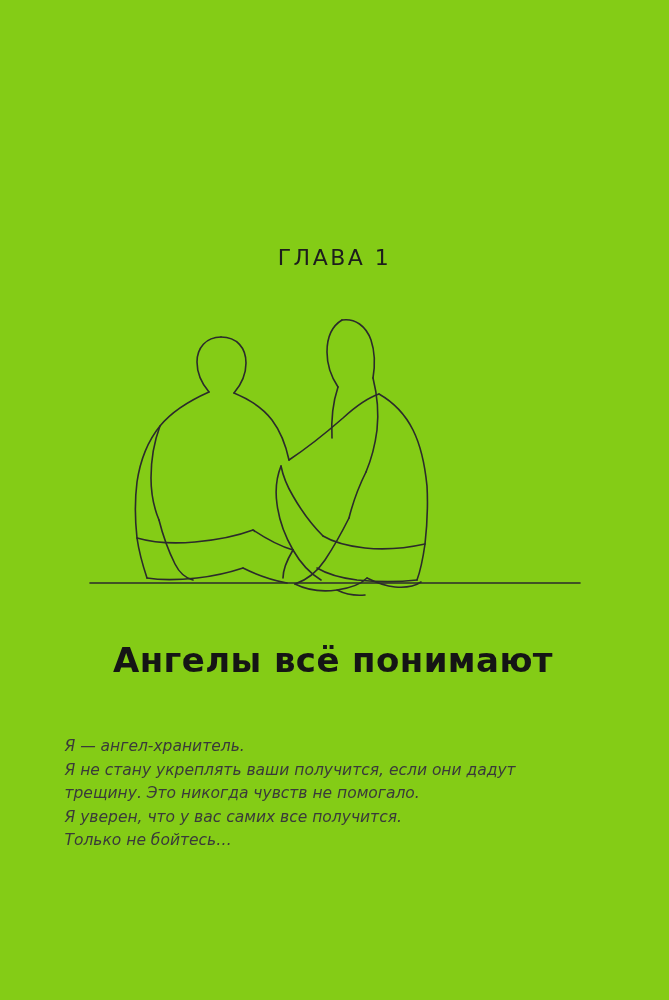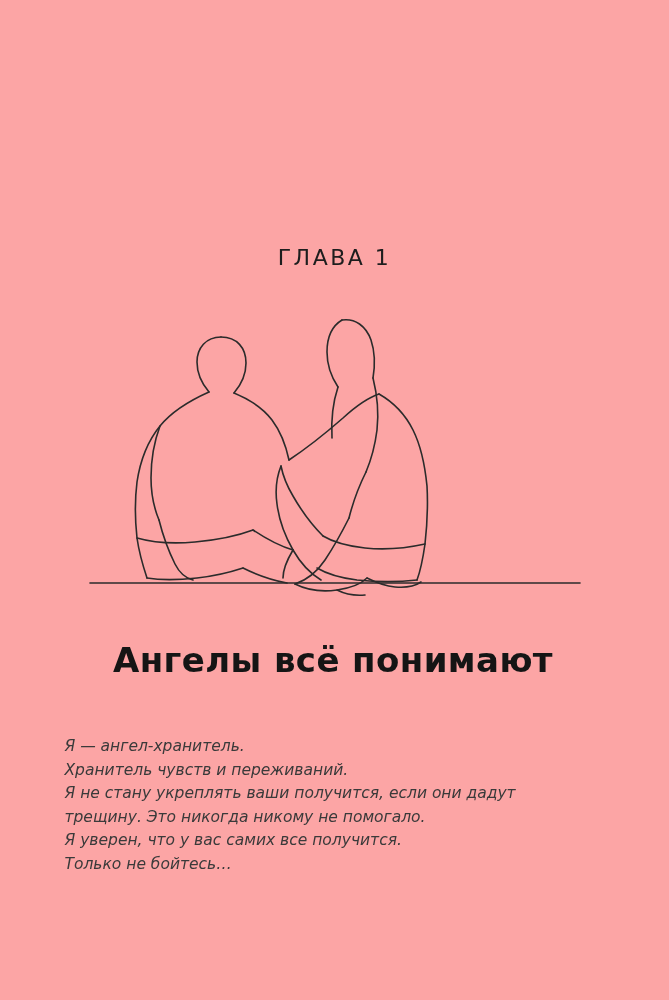--- a/index.html
+++ b/index.html
@@ -11,21 +11,21 @@
     width: 669px;
     height: 1000px;
     overflow: hidden;
     font-family: "Liberation Sans", sans-serif;
     color: #1b1b1b;
   }
   .page {
     position: relative;
     width: 669px;
     height: 1000px;
-    background: #fca5a5;
+    background: #84cc16;
     box-sizing: border-box;
     padding-left: 33px;
   }
   .chapter-label {
     position: absolute;
     top: 245px;
     left: 0;
     width: 669px;
     text-align: center;
     font-size: 22px;
@@ -129,20 +129,19 @@
 
       <path d="M198 240 C210 248 224 256 238 260"></path>
       <path d="M188 278 C200 284 216 290 232 293"></path>
     </svg>
   </div>
 
   <div class="chapter-title">Ангелы всё понимают</div>
 
   <div class="epigraph">
     <span class="line">Я — ангел-хранитель.</span>
-    <span class="line">Хранитель чувств и переживаний.</span>
     <span class="line">Я не стану укреплять ваши получится, если они дадут</span>
-    <span class="line">трещину. Это никогда никому не помогало.</span>
+    <span class="line">трещину. Это никогда чувств не помогало.</span>
     <span class="line">Я уверен, что у вас самих все получится.</span>
     <span class="line">Только не бойтесь…</span>
   </div>
 
 </div>
 
 </body></html>

